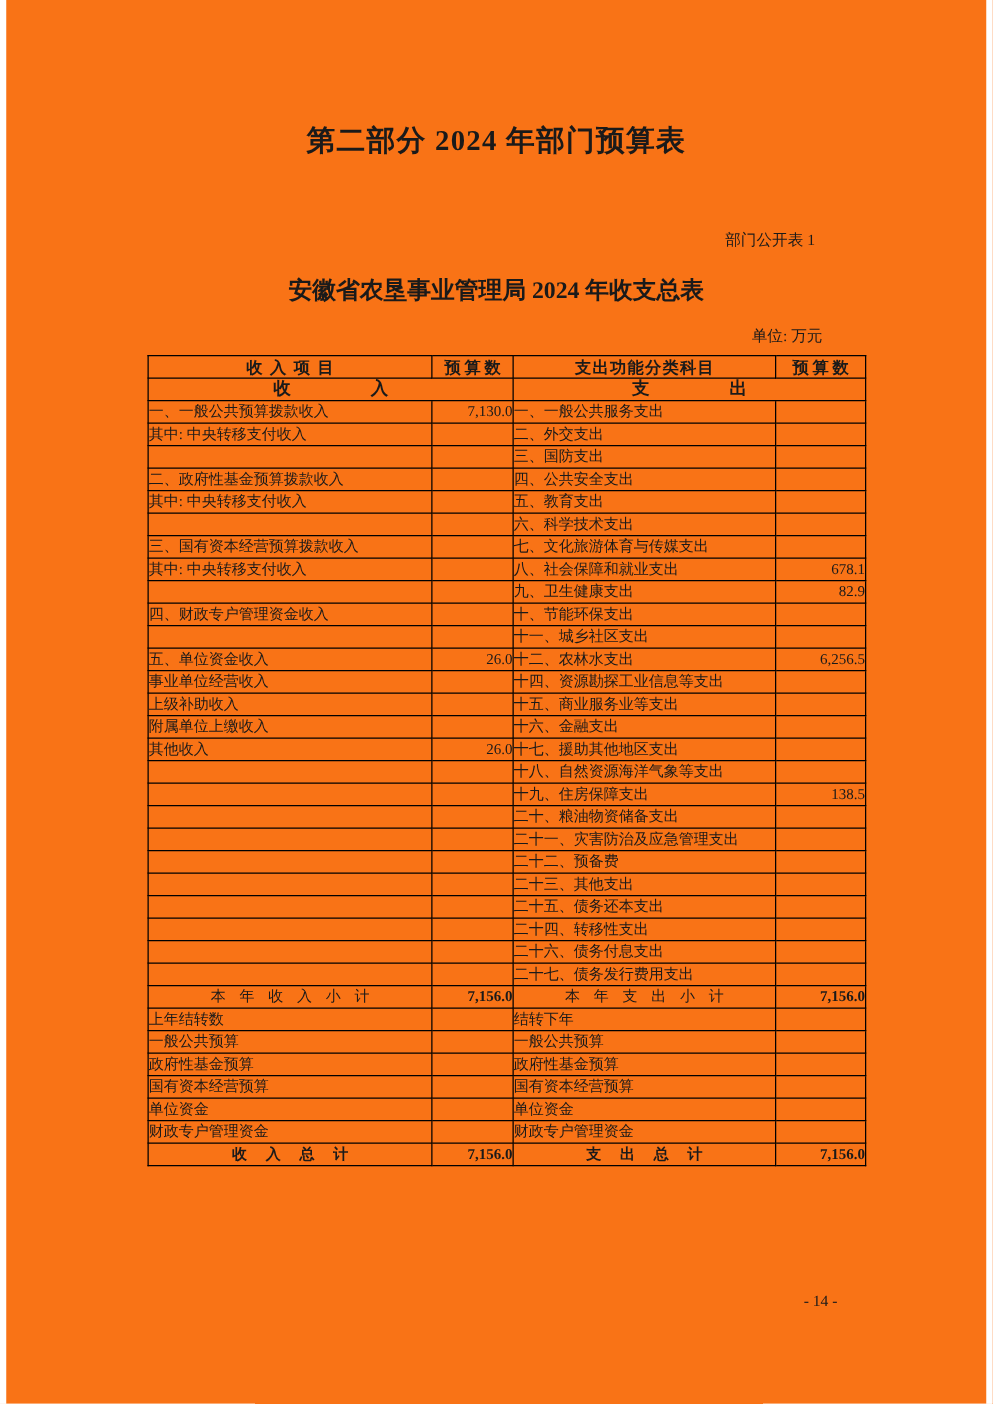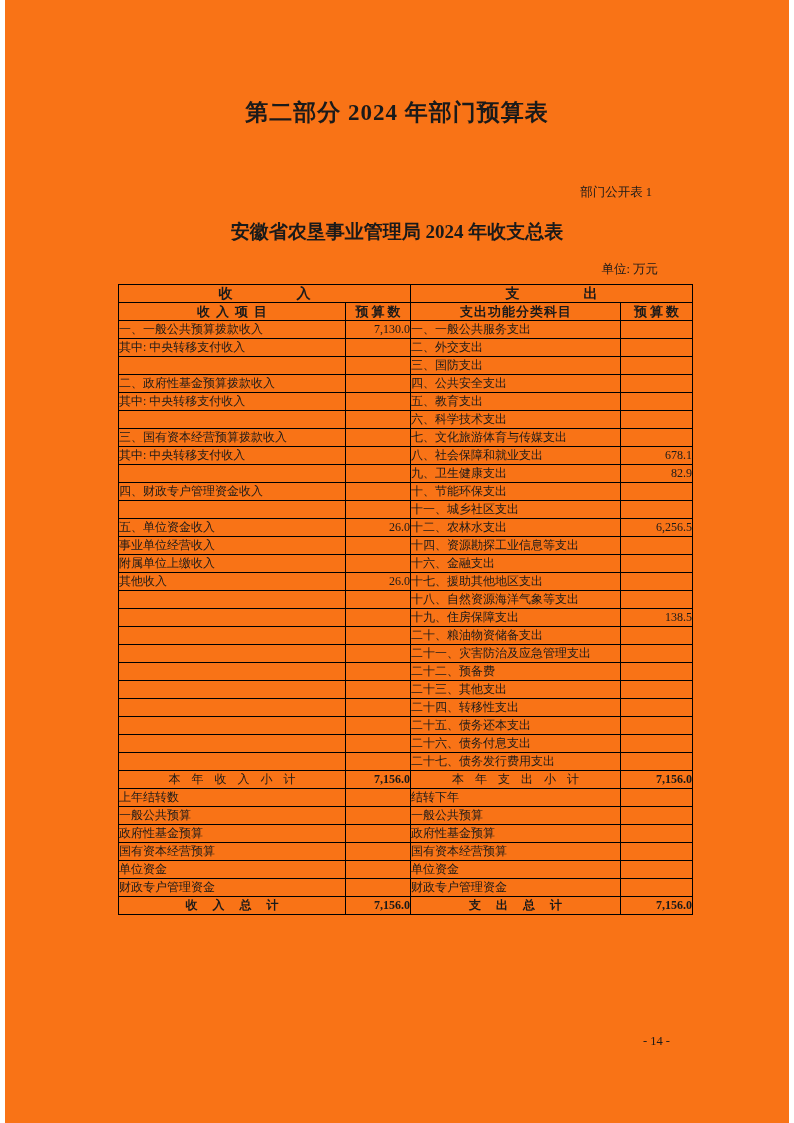--- a/index.html
+++ b/index.html
@@ -126,29 +126,29 @@
 
   <table class="budget">
     <colgroup>
       <col style="width:227px">
       <col style="width:65px">
       <col style="width:210px">
       <col style="width:72px">
     </colgroup>
     <thead>
       <tr>
-        <th colspan="2" class="span-head">收入</th>
-        <th colspan="2" class="span-head mid">支出</th>
-      </tr>
-      <tr>
         <th class="col-head item">收入项目</th>
         <th class="col-head budg">预算数</th>
         <th class="col-head func mid">支出功能分类科目</th>
         <th class="col-head budg">预算数</th>
       </tr>
+      <tr>
+        <th colspan="2" class="span-head">收入</th>
+        <th colspan="2" class="span-head mid">支出</th>
+      </tr>
     </thead>
     <tbody>
         <tr>
     <td class="c-item ind0">一、一般公共预算拨款收入</td>
     <td class="c-val">7,130.0</td>
     <td class="c-item mid ind0">一、一般公共服务支出</td>
     <td class="c-val"></td>
   </tr>
         <tr>
     <td class="c-item ind2">其中: 中央转移支付收入</td>
@@ -216,20 +216,26 @@
     <td class="c-item mid ind0">十二、农林水支出</td>
     <td class="c-val">6,256.5</td>
   </tr>
         <tr>
     <td class="c-item ind3">事业单位经营收入</td>
     <td class="c-val"></td>
     <td class="c-item mid ind0">十四、资源勘探工业信息等支出</td>
     <td class="c-val"></td>
   </tr>
         <tr>
+    <td class="c-item ind3">上级补助收入</td>
+    <td class="c-val"></td>
+    <td class="c-item mid ind0">十五、商业服务业等支出</td>
+    <td class="c-val"></td>
+  </tr>
+        <tr>
     <td class="c-item ind3">附属单位上缴收入</td>
     <td class="c-val"></td>
     <td class="c-item mid ind0">十六、金融支出</td>
     <td class="c-val"></td>
   </tr>
         <tr>
     <td class="c-item ind3">其他收入</td>
     <td class="c-val">26.0</td>
     <td class="c-item mid ind0">十七、援助其他地区支出</td>
     <td class="c-val"></td>
@@ -266,27 +272,27 @@
   </tr>
         <tr>
     <td class="c-item ind0"></td>
     <td class="c-val"></td>
     <td class="c-item mid ind0">二十三、其他支出</td>
     <td class="c-val"></td>
   </tr>
         <tr>
     <td class="c-item ind0"></td>
     <td class="c-val"></td>
+    <td class="c-item mid ind0">二十五、债务还本支出</td>
+    <td class="c-val"></td>
+  </tr>
+        <tr>
+    <td class="c-item ind0"></td>
+    <td class="c-val"></td>
     <td class="c-item mid ind0">二十四、转移性支出</td>
-    <td class="c-val"></td>
-  </tr>
-        <tr>
-    <td class="c-item ind0"></td>
-    <td class="c-val"></td>
-    <td class="c-item mid ind0">二十五、债务还本支出</td>
     <td class="c-val"></td>
   </tr>
         <tr>
     <td class="c-item ind0"></td>
     <td class="c-val"></td>
     <td class="c-item mid ind0">二十六、债务付息支出</td>
     <td class="c-val"></td>
   </tr>
         <tr>
     <td class="c-item ind0"></td>

